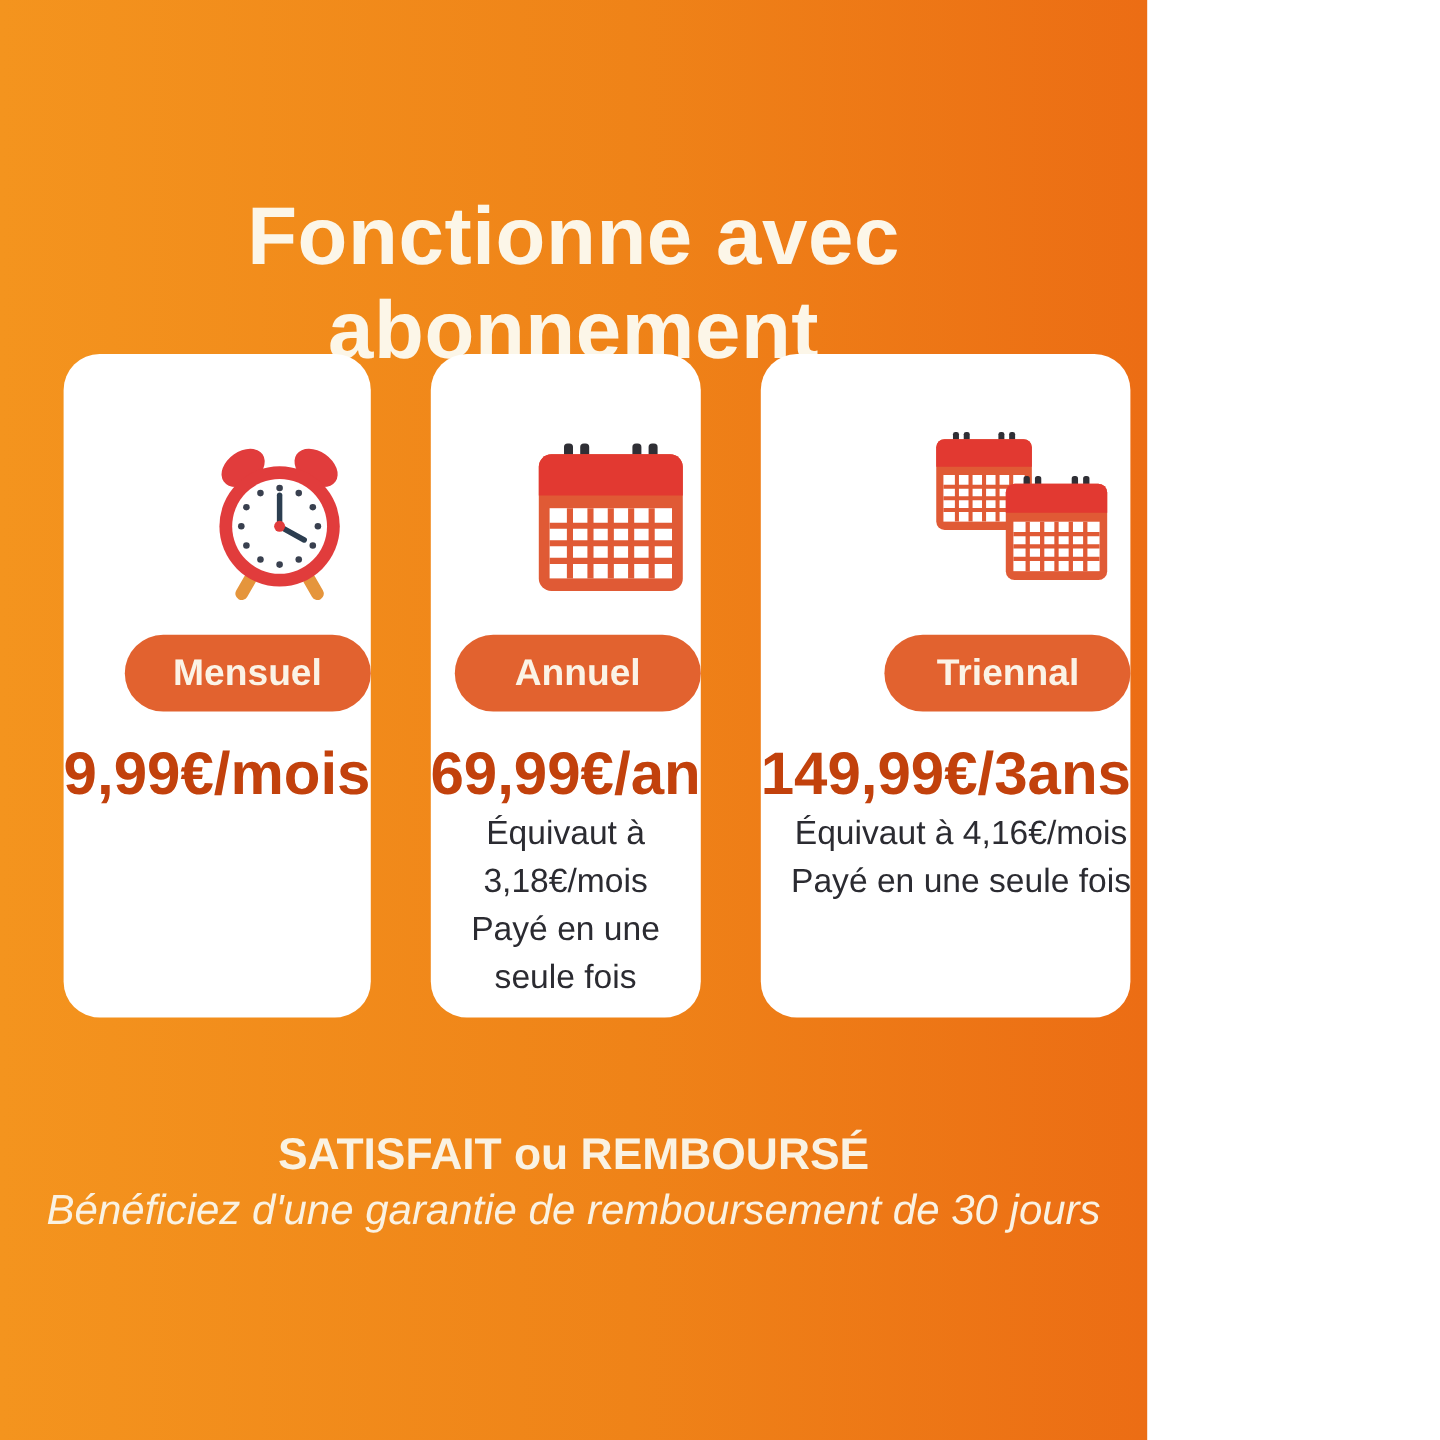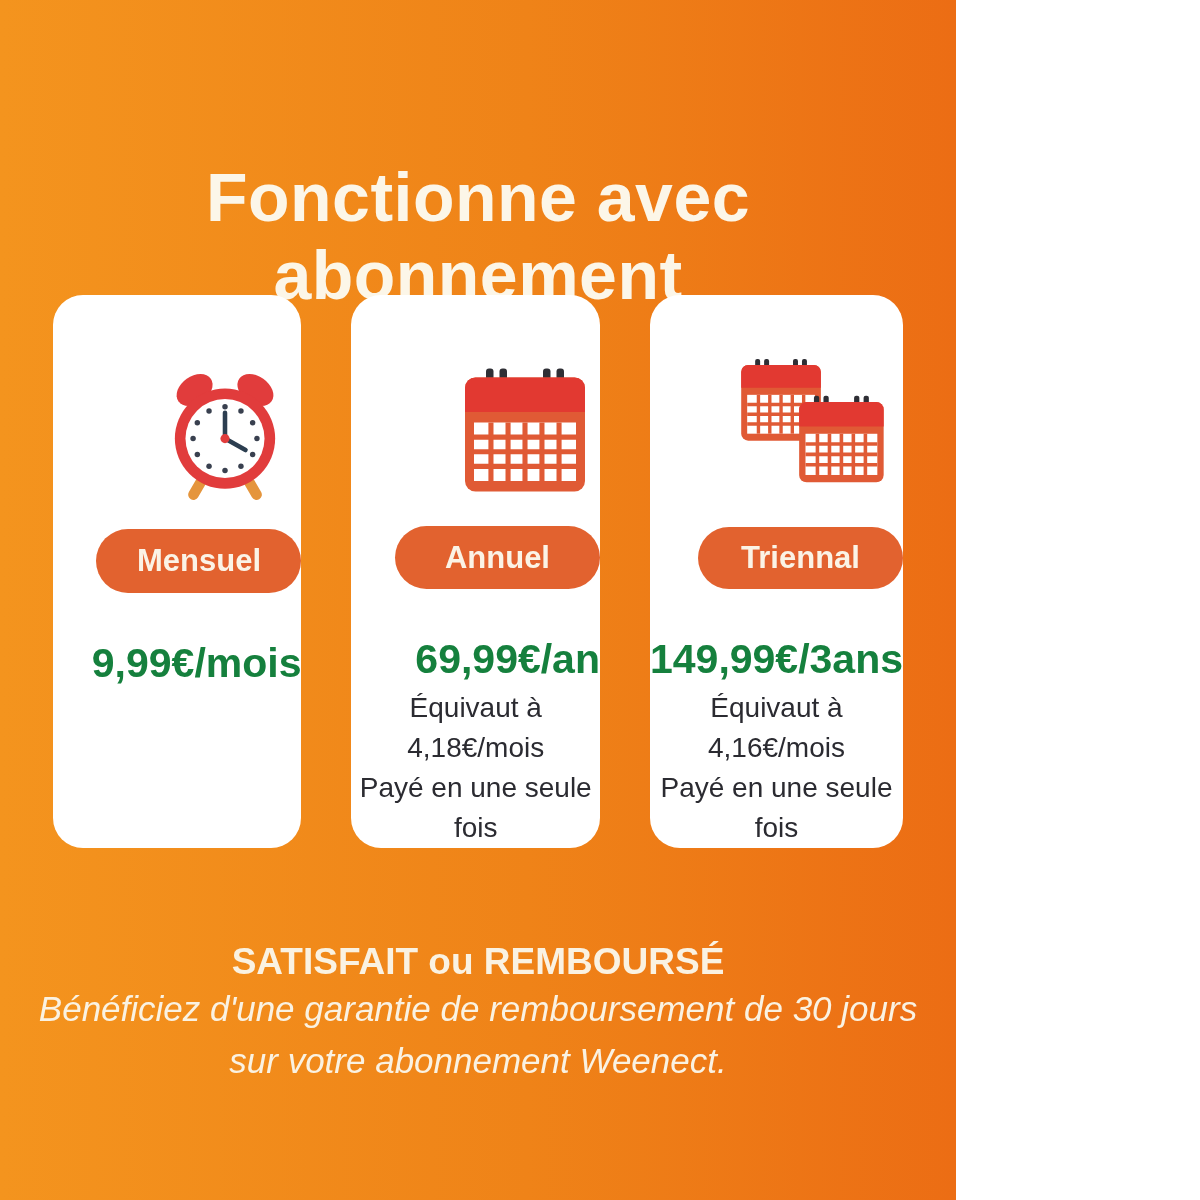--- a/index.html
+++ b/index.html
@@ -52,25 +52,25 @@
     border-radius: 999px;
     background: #E2622F;
     color: #FBF3E6;
     font-size: 31px;
     font-weight: 700;
     display: flex;
     align-items: center;
     justify-content: center;
   }
   .price {
-    margin-top: 46px;
-    font-size: 41px;
+    margin-top: 28px;
+    font-size: 50px;
     line-height: 48px;
     font-weight: 700;
-    color: #15803d;
+    color: #c2410c;
   }
   .desc {
     margin-top: 5px;
     font-size: 28px;
     line-height: 40px;
     color: #2B2B31;
     text-align: center;
   }
   .footer {
     position: absolute;
@@ -150,21 +150,21 @@
             <line x1="72.7" y1="45" x2="72.7" y2="84"></line>
             <line x1="16" y1="54.75" x2="84" y2="54.75"></line>
             <line x1="16" y1="64.5" x2="84" y2="64.5"></line>
             <line x1="16" y1="74.25" x2="84" y2="74.25"></line>
           </g>
         </svg>
       </div>
       <div class="pill">Annuel</div>
       <div class="price">69,99€/an</div>
       <div class="desc">
-        <div>Équivaut à 4,18€/mois</div>
+        <div>Équivaut à 3,18€/mois</div>
         <div>Payé en une seule fois</div>
       </div>
     </div>
 
     <div class="card">
       <div class="icon-wrap">
         <svg width="176" height="166" viewBox="0 0 115 110" aria-hidden="true">
           <g transform="translate(2,2) scale(0.66)">
             <rect x="24" y="9" width="5" height="15" rx="2" fill="#2F2F35"></rect>
             <rect x="33" y="9" width="5" height="15" rx="2" fill="#2F2F35"></rect>
@@ -211,16 +211,15 @@
         <div>Équivaut à 4,16€/mois</div>
         <div>Payé en une seule fois</div>
       </div>
     </div>
 
   </div>
 
   <div class="footer">
     <div class="footer-headline">SATISFAIT ou REMBOURSÉ</div>
     <div class="footer-line">Bénéficiez d'une garantie de remboursement de 30 jours</div>
-    <div class="footer-line">sur votre abonnement Weenect.</div>
   </div>
 
 </div>
 
 </body></html>

